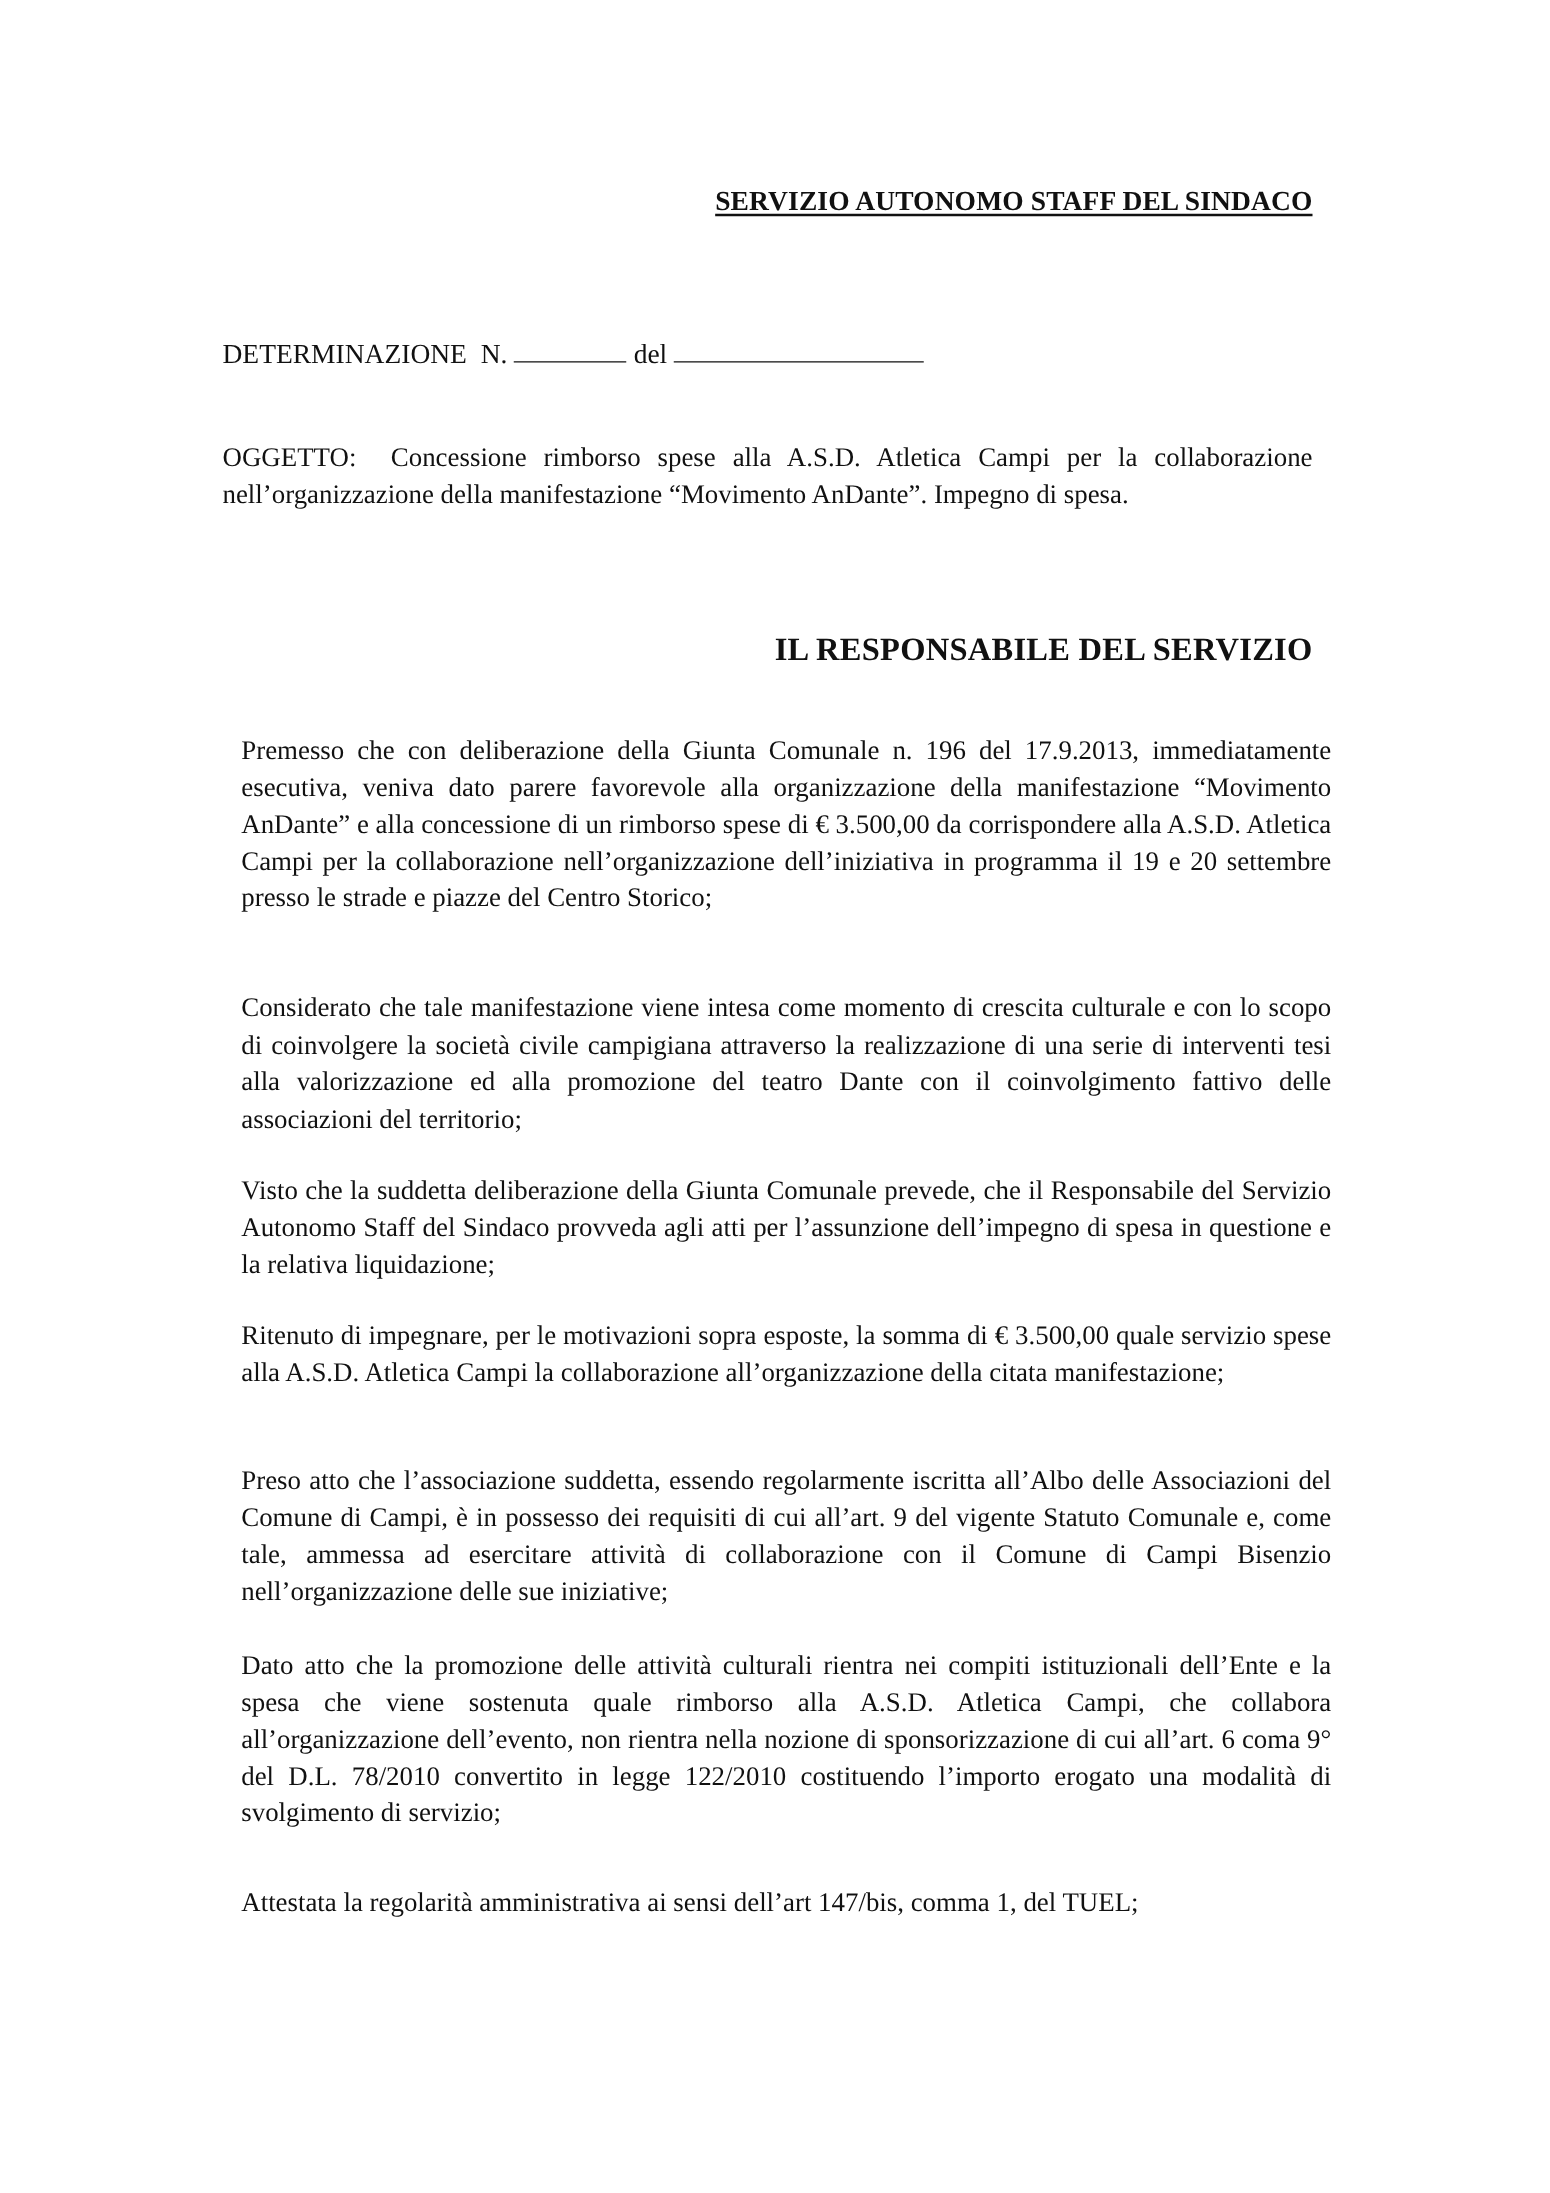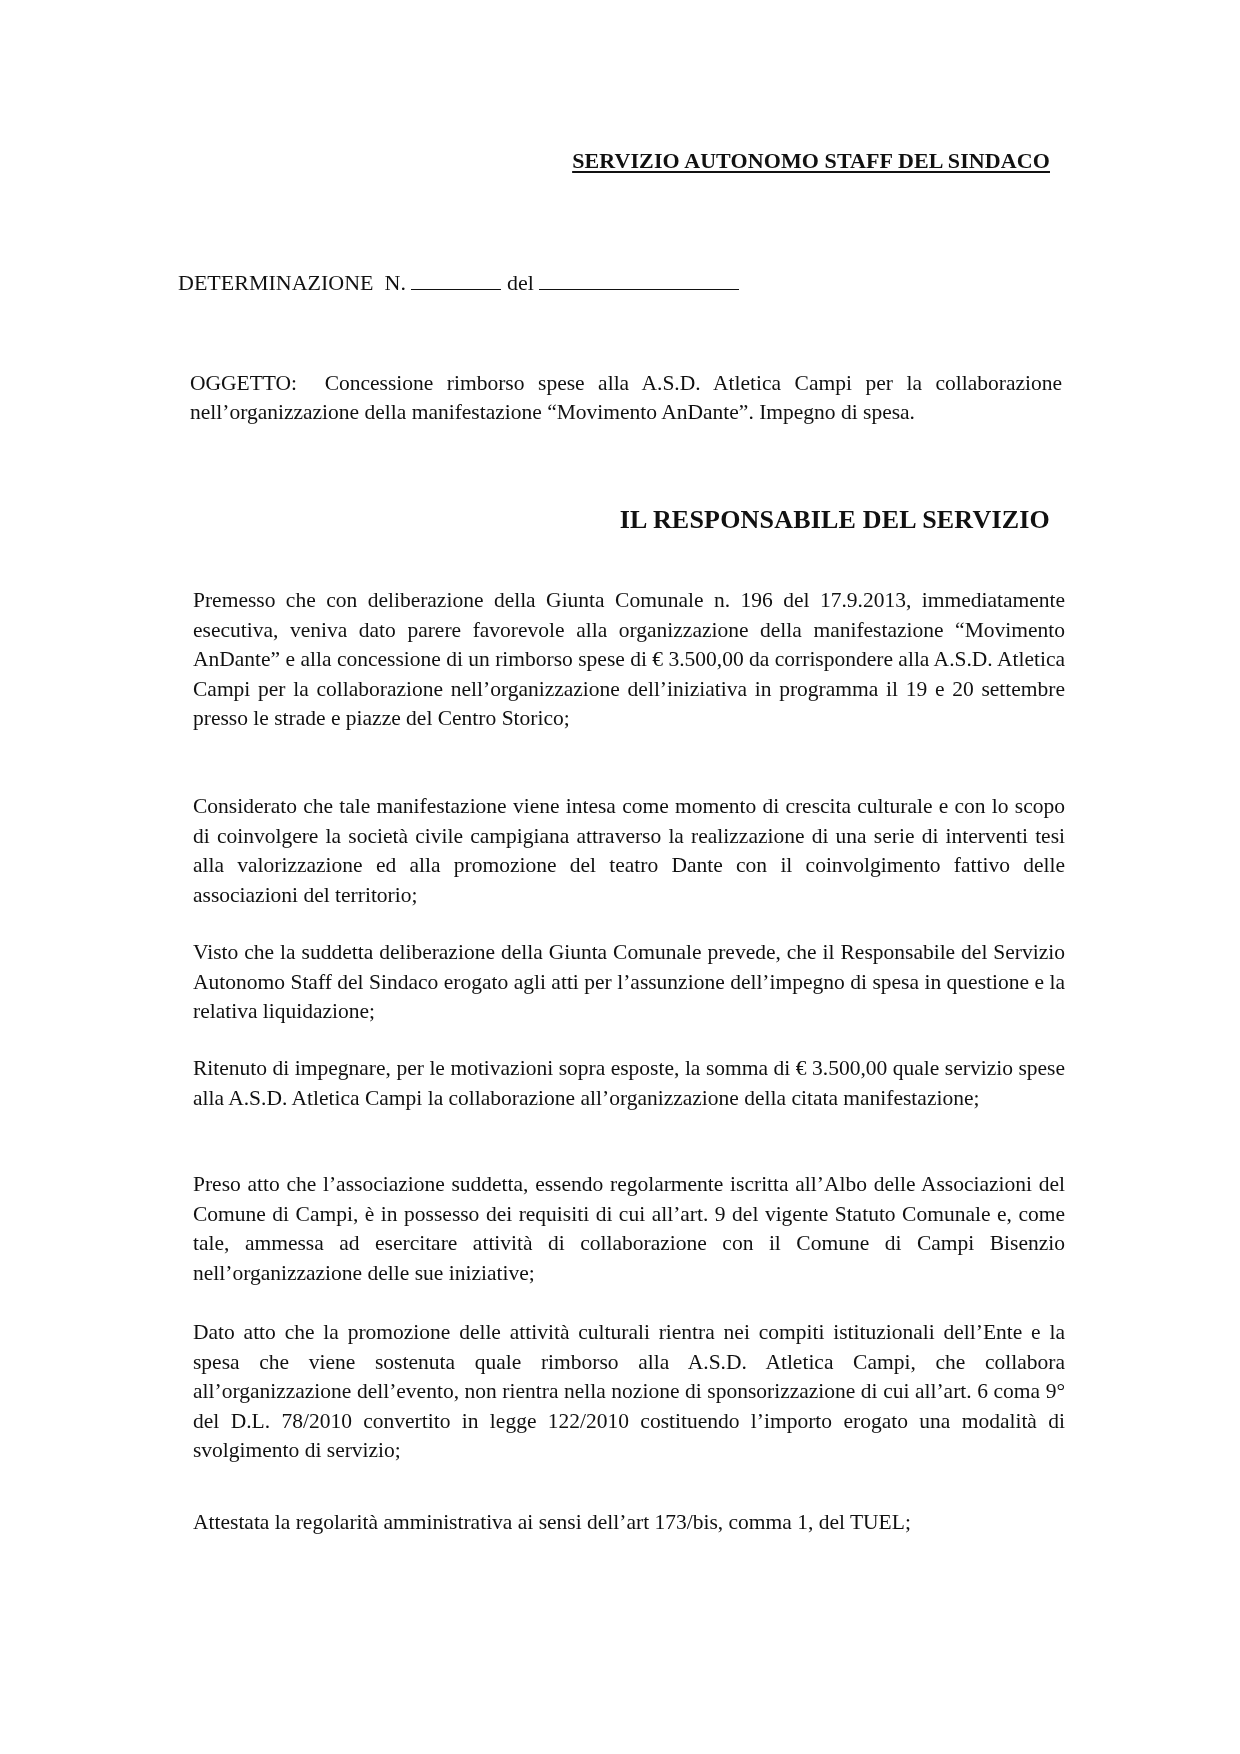--- a/index.html
+++ b/index.html
@@ -42,27 +42,26 @@
       white-space: pre;
     }
     .blank {
       display: inline-block;
       border-bottom: 1.5px solid #111;
       height: 18px;
       vertical-align: baseline;
     }
     .oggetto {
       position: absolute;
-      top: 369px;
+      top: 352px;
       left: 0;
       width: 872px;
       font-size: 21.5px;
       line-height: 29px;
       text-align: justify;
-      margin-left: 12px;
     }
     .oggetto .label {
       margin-right: 14px;
     }
     .main-heading {
       position: absolute;
       top: 505px;
       left: 0;
       width: 872px;
       text-align: right;
@@ -93,23 +92,23 @@
     <span class="label">OGGETTO:</span>
     <span>Concessione rimborso spese alla A.S.D. Atletica Campi per la collaborazione nell’organizzazione  della manifestazione “Movimento AnDante”. Impegno di spesa.</span>
   </div>
 
   <div class="main-heading">IL RESPONSABILE DEL SERVIZIO</div>
 
   <p class="para" style="top:586px">Premesso che con deliberazione della Giunta Comunale n. 196 del 17.9.2013, immediatamente esecutiva, veniva dato parere favorevole alla organizzazione della manifestazione “Movimento AnDante” e alla concessione di un rimborso spese di € 3.500,00 da corrispondere alla A.S.D. Atletica Campi per la collaborazione nell’organizzazione dell’iniziativa in programma il 19 e 20 settembre presso le strade e piazze del Centro Storico;</p>
 
   <p class="para" style="top:792px">Considerato che tale manifestazione viene intesa come momento di crescita culturale  e con lo scopo di coinvolgere la società civile campigiana attraverso la realizzazione di una serie di interventi tesi alla valorizzazione ed alla promozione del teatro Dante con il coinvolgimento fattivo delle associazioni del territorio;</p>
 
-  <p class="para" style="top:938px">Visto che la suddetta deliberazione della Giunta Comunale prevede, che il Responsabile del Servizio Autonomo Staff del Sindaco erogato agli atti   per l’assunzione dell’impegno di spesa in questione e la relativa liquidazione;</p>
+  <p class="para" style="top:938px">Visto che la suddetta deliberazione della Giunta Comunale prevede, che il Responsabile del Servizio Autonomo Staff del Sindaco provveda agli atti   per l’assunzione dell’impegno di spesa in questione e la relativa liquidazione;</p>
 
   <p class="para" style="top:1054px">Ritenuto di  impegnare, per le motivazioni sopra esposte, la somma di € 3.500,00 quale servizio spese alla A.S.D. Atletica Campi la collaborazione all’organizzazione della citata manifestazione;</p>
 
   <p class="para" style="top:1170px">Preso atto che l’associazione suddetta, essendo regolarmente iscritta all’Albo delle Associazioni del Comune di Campi, è in possesso dei requisiti di cui all’art. 9 del vigente Statuto Comunale e, come tale, ammessa ad esercitare attività di collaborazione con il Comune di Campi Bisenzio nell’organizzazione delle sue iniziative;</p>
 
   <p class="para" style="top:1318px">Dato atto che la promozione delle attività culturali rientra nei compiti istituzionali dell’Ente e la spesa che viene sostenuta quale rimborso alla A.S.D. Atletica Campi, che collabora  all’organizzazione  dell’evento, non rientra nella nozione di sponsorizzazione di cui all’art. 6 coma 9° del D.L. 78/2010 convertito in legge 122/2010 costituendo l’importo erogato una modalità di svolgimento di servizio;</p>
 
-  <p class="para" style="top:1508px">Attestata la regolarità amministrativa ai sensi dell’art 173/bis, comma 1, del TUEL;</p>
+  <p class="para" style="top:1508px">Attestata la regolarità amministrativa ai sensi dell’art 147/bis, comma 1, del TUEL;</p>
 
 </div>
 
 </body></html>

